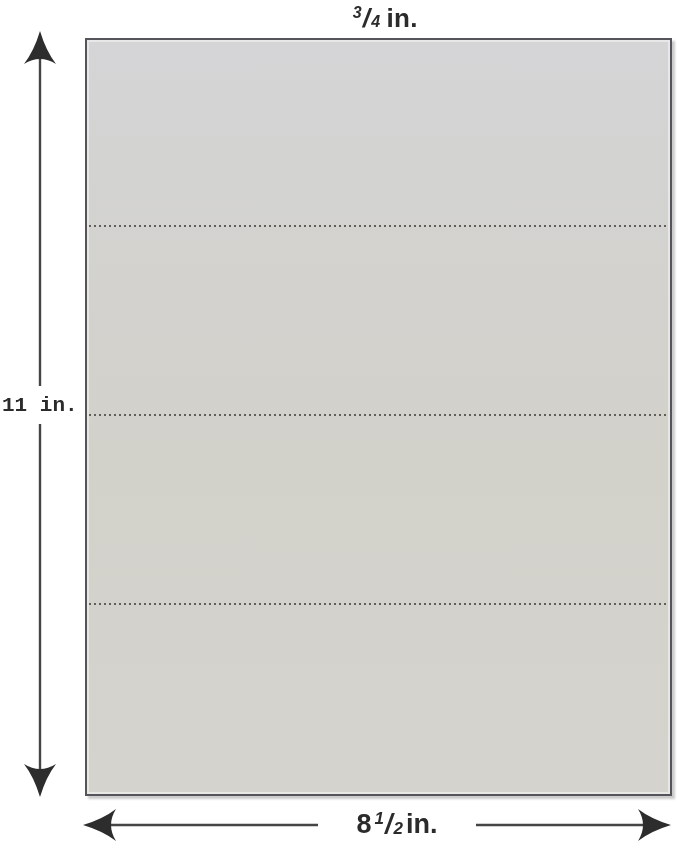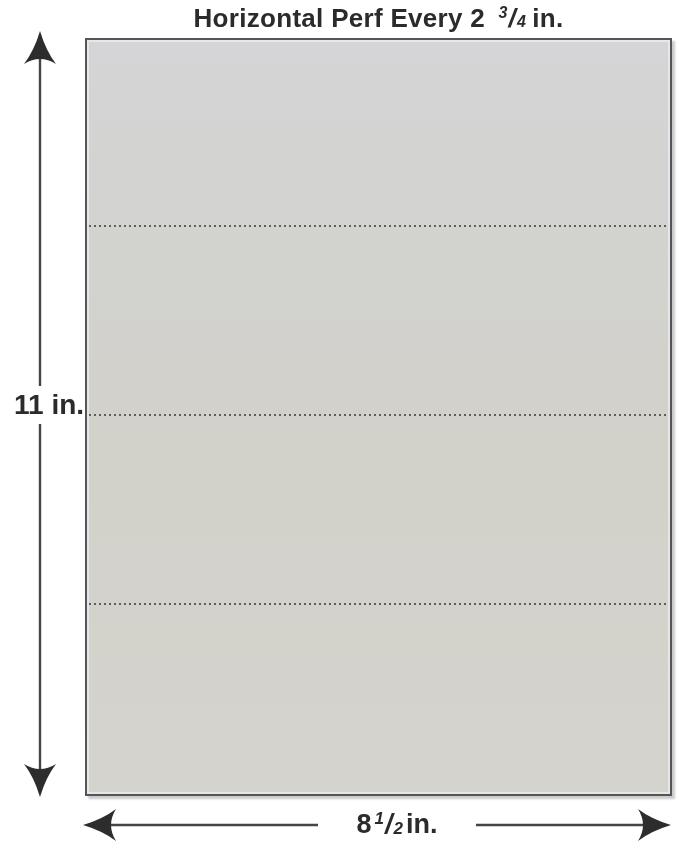--- a/index.html
+++ b/index.html
@@ -91,25 +91,26 @@
   .hlabel {
     position: absolute;
     left: 0;
     top: 386px;
     width: 78px;
     height: 38px;
     background: var(--background);
     display: flex;
     align-items: center;
     justify-content: flex-start;
-    padding-left: 14px;
-    font-size: 28px;
+    padding-left: 2px;
+    font-size: 21px;
     font-weight: 700;
     color: var(--text);
     white-space: pre;
+    font-family: Liberation Mono, monospace;
   }
   .wlabel {
     position: absolute;
     left: 318px;
     top: 804px;
     width: 158px;
     height: 40px;
     background: var(--background);
     display: flex;
     align-items: center;
@@ -123,21 +124,21 @@
   .wlabel .frac .num { font-size: 17px; vertical-align: 9px; }
   .wlabel .frac .den { font-size: 17px; vertical-align: -1px; }
   .wlabel .frac .slash { font-size: 27px; }
 </style>
 </head>
 <body>
 
 <div class="canvas">
 
   <div class="title">
-    <span>Horizontal Perf Every 2</span><span> </span><span class="frac"><span class="num">3</span><span class="slash">/</span><span class="den">4</span></span><span>in.</span>
+    <span> </span><span class="frac"><span class="num">3</span><span class="slash">/</span><span class="den">4</span></span><span>in.</span>
   </div>
 
   <div class="sheet" id="sheet">
       <div class="perf-line" style="top: 24.5%;"></div>
       <div class="perf-line" style="top: 49.6%;"></div>
       <div class="perf-line" style="top: 74.7%;"></div>
     </div>
 
   <svg class="arrows" viewBox="0 0 679 845" xmlns="http://www.w3.org/2000/svg">
 

